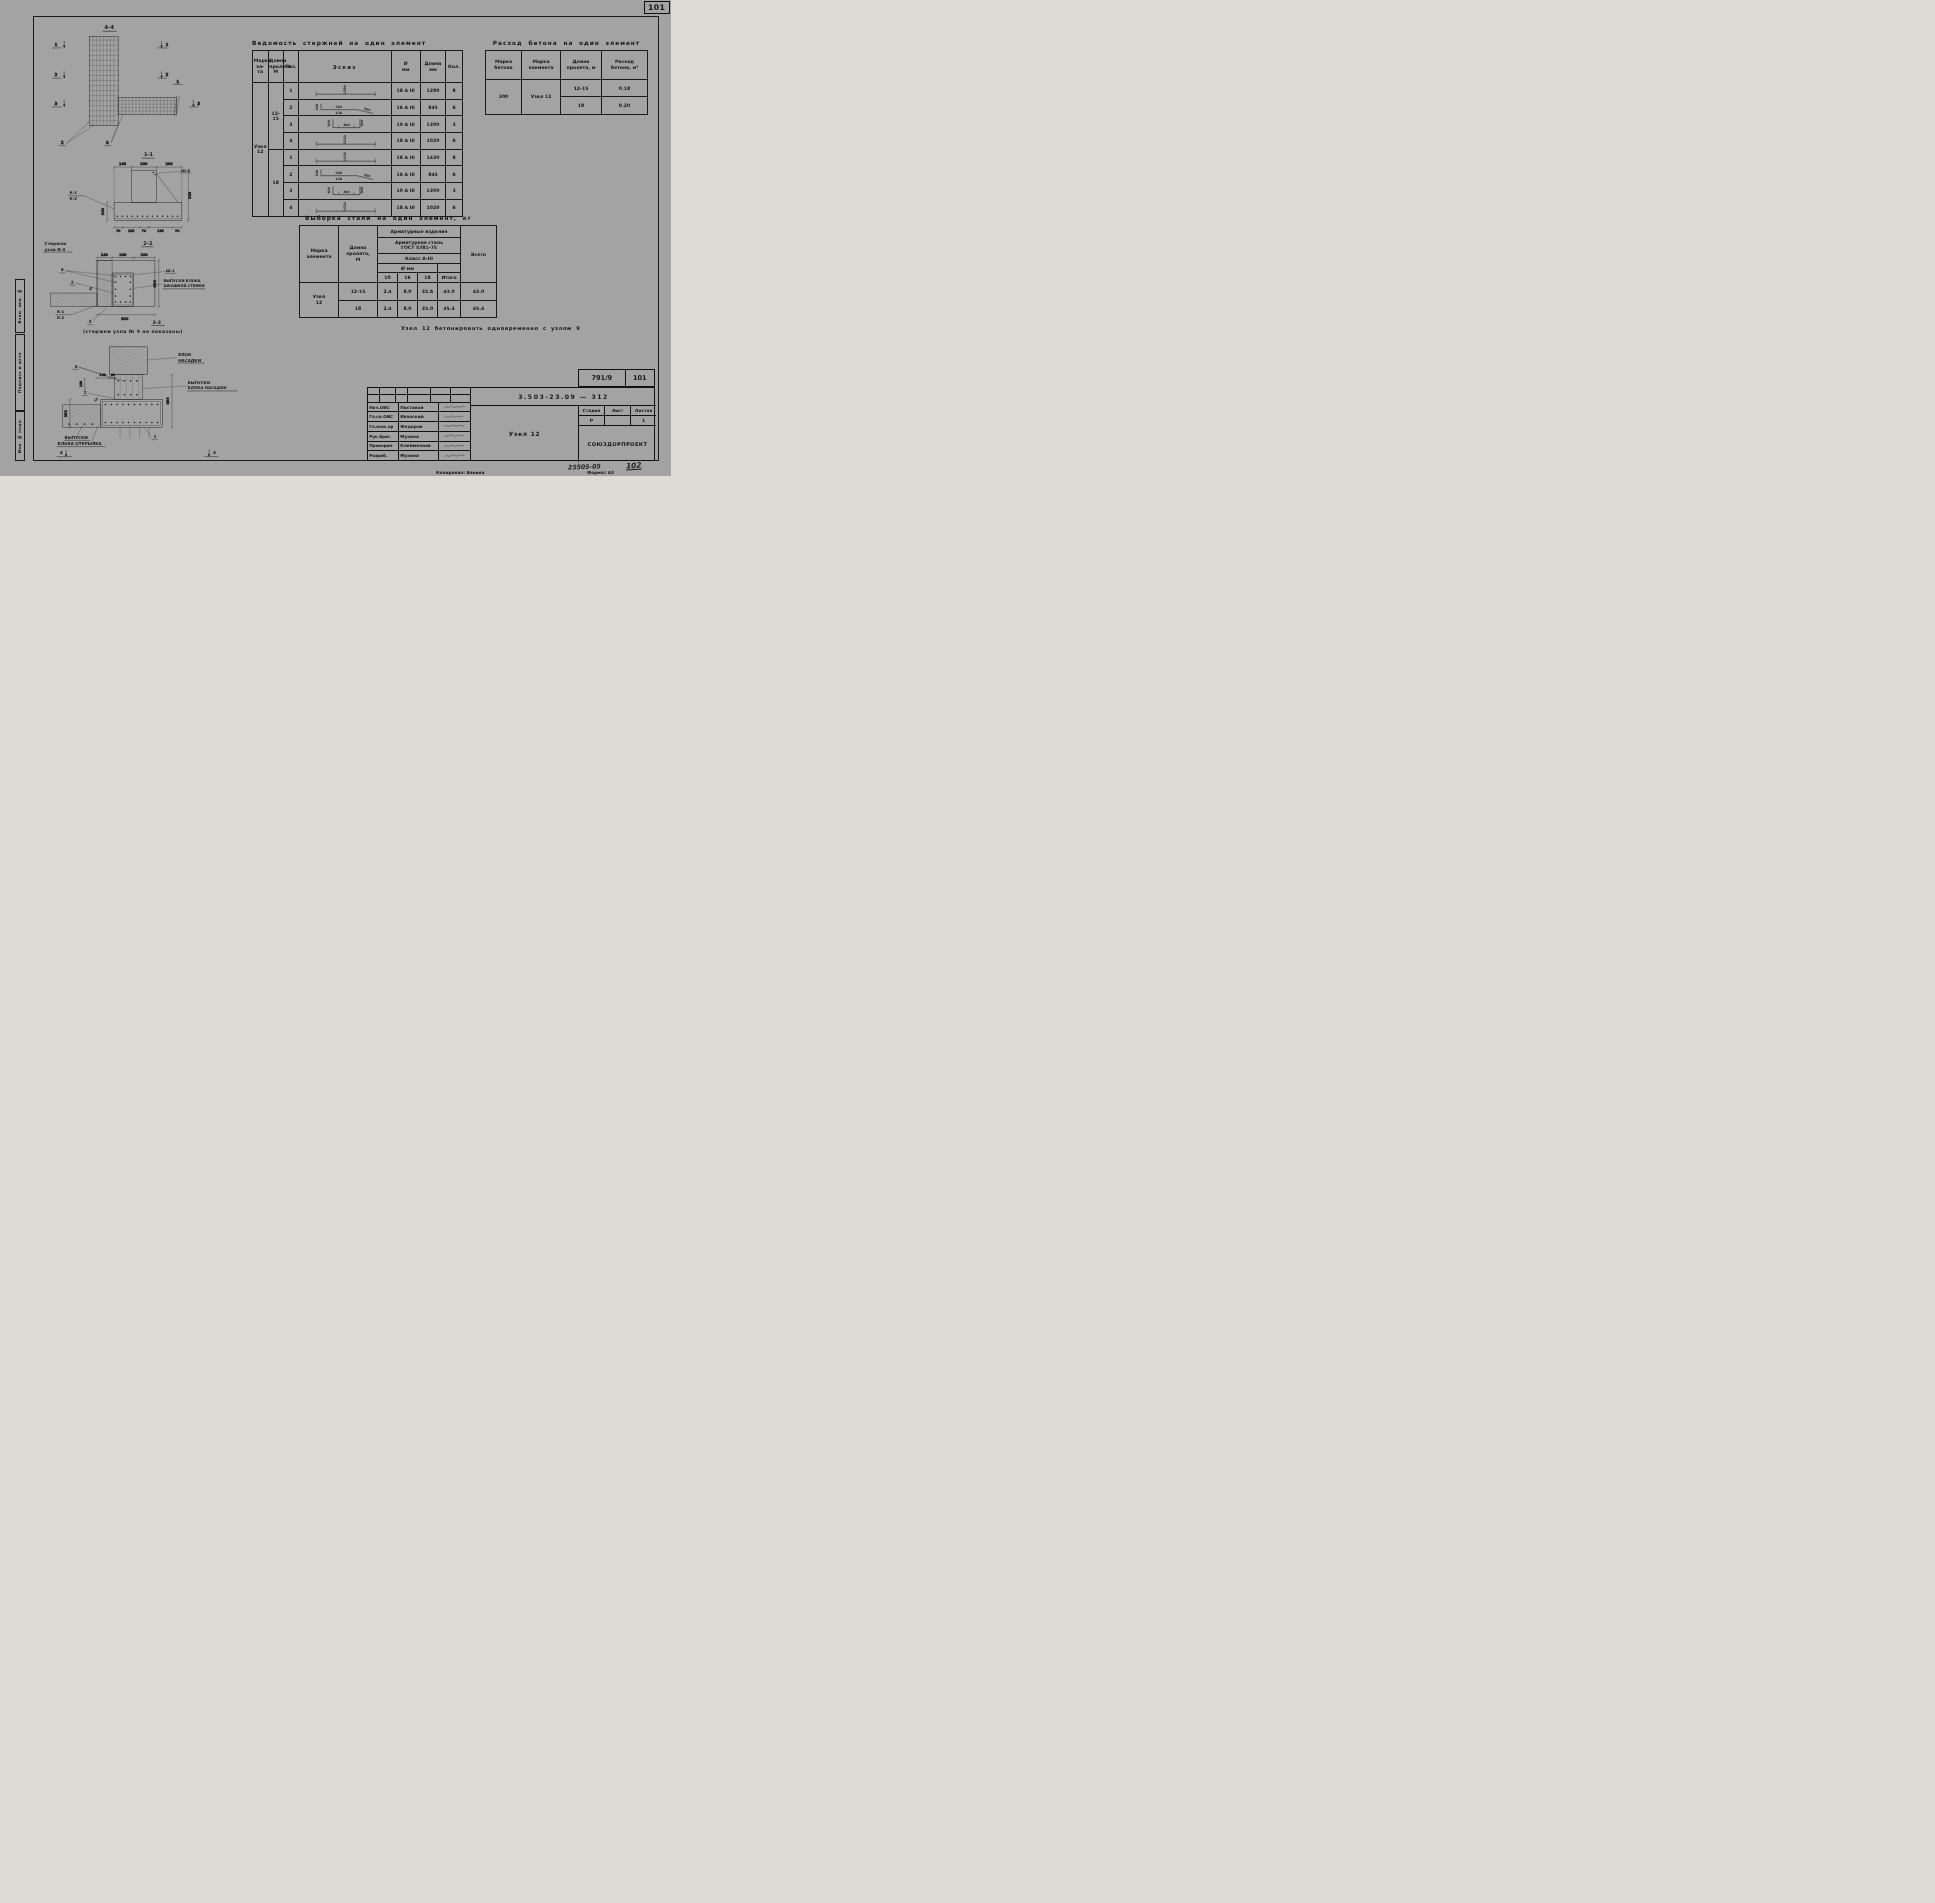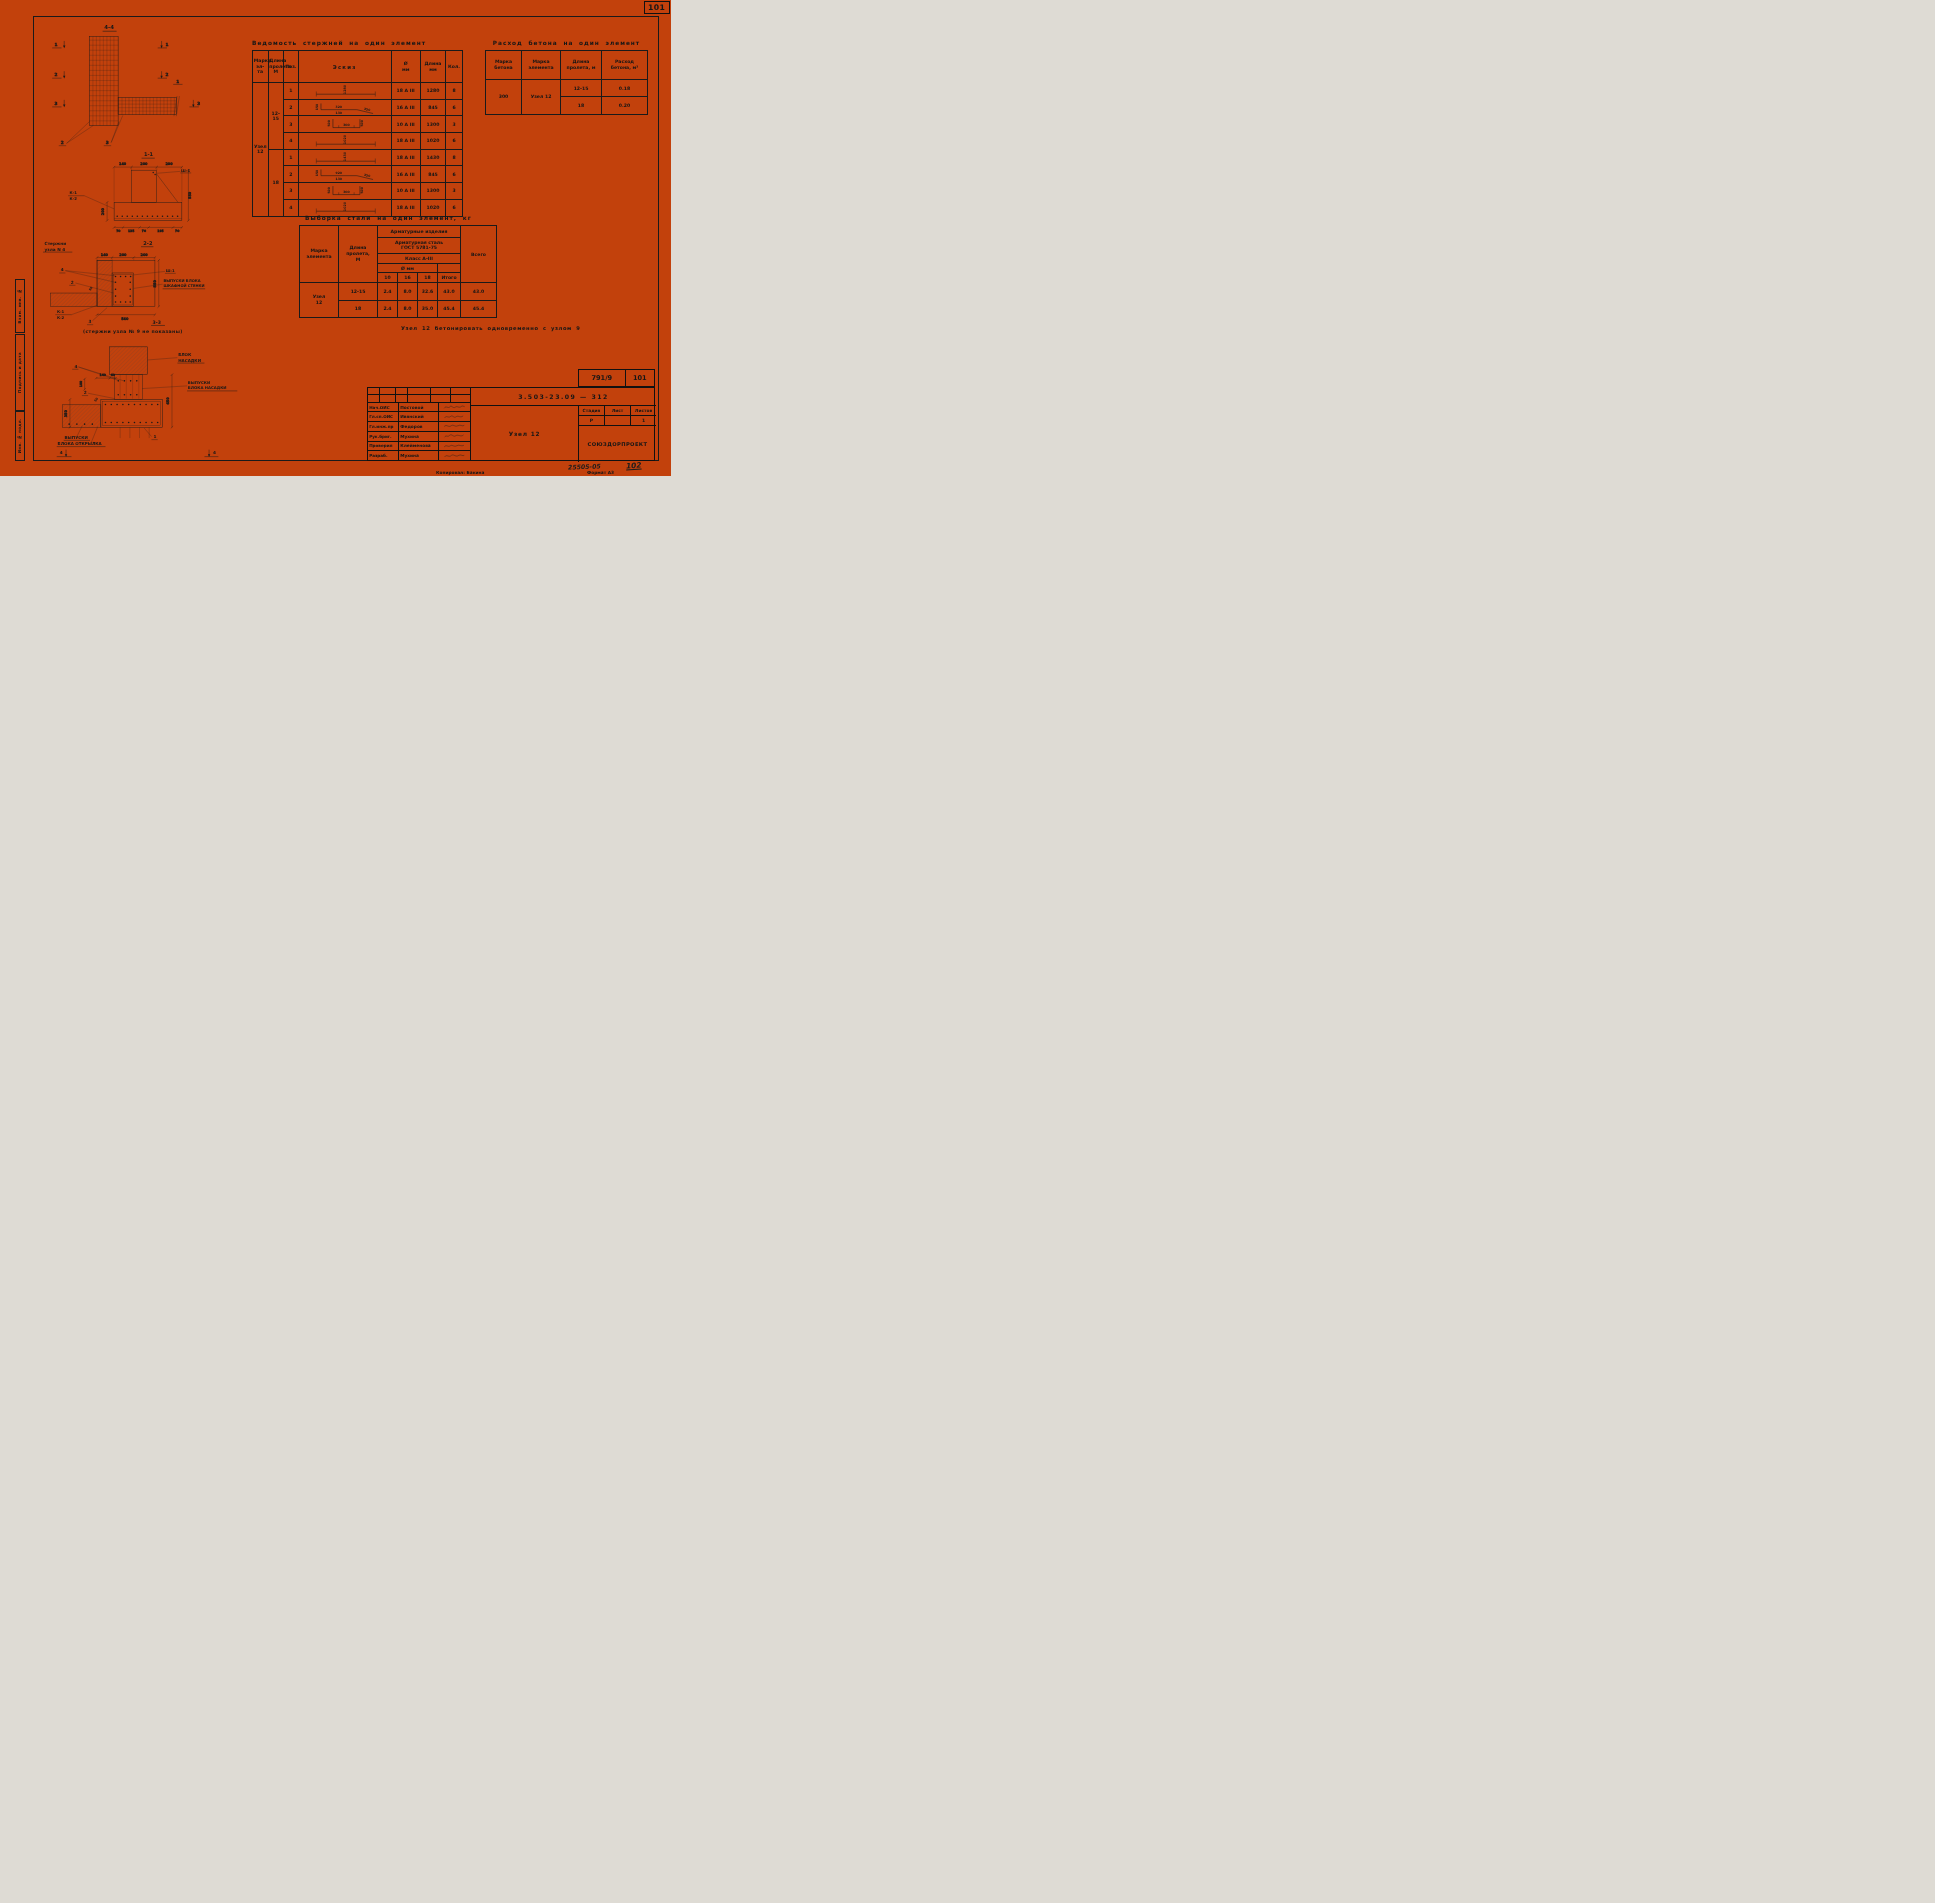--- a/index.html
+++ b/index.html
@@ -1,18 +1,18 @@
 <!DOCTYPE html>
 <html lang="ru" style="font-size:6.2px"><head>
 <meta charset="utf-8">
 <style>
   * { margin:0; padding:0; box-sizing:border-box; }
   html,body { background:#dedbd4; }
   body { font-family:"DejaVu Sans", sans-serif; }
-  .page { position:relative; width:671px; height:476px; background:#c2410c; color:#161616; overflow:hidden; }
+  .page { position:relative; width:671px; height:476px; background:#a3a3a3; color:#161616; overflow:hidden; }
   .abs { position:absolute; }
   .frame { position:absolute; left:33px; top:15.5px; width:626px; height:445px; border:1px solid #1a1a1a; }
   .corner-num { position:absolute; top:1.2px; right:1.5px; width:25.6px; height:13px; border:1.2px solid #111;
                 display:flex; align-items:center; justify-content:center; font-size:7.7px; font-weight:bold; letter-spacing:0.4px; }
   .vstamp { position:absolute; left:14.7px; width:10px; border:0.6px solid #1a1a1a; display:flex; align-items:center; justify-content:center; background:transparent; }
   .vstamp span { writing-mode:vertical-rl; transform:rotate(180deg); font-size:3.9px; font-weight:bold; letter-spacing:0.4px; white-space:nowrap; }
   .sec-title { position:absolute; font-size:5.8px; font-weight:bold; letter-spacing:1px; word-spacing:2.7px; white-space:nowrap; }
   .tb { position:absolute; }
   .tb table { border-collapse:collapse; table-layout:fixed; }
   .tb td { border:0.5px solid #1a1a1a; font-size:4.6px; font-weight:bold; text-align:center; vertical-align:middle; padding:0.4px 0.8px; }

